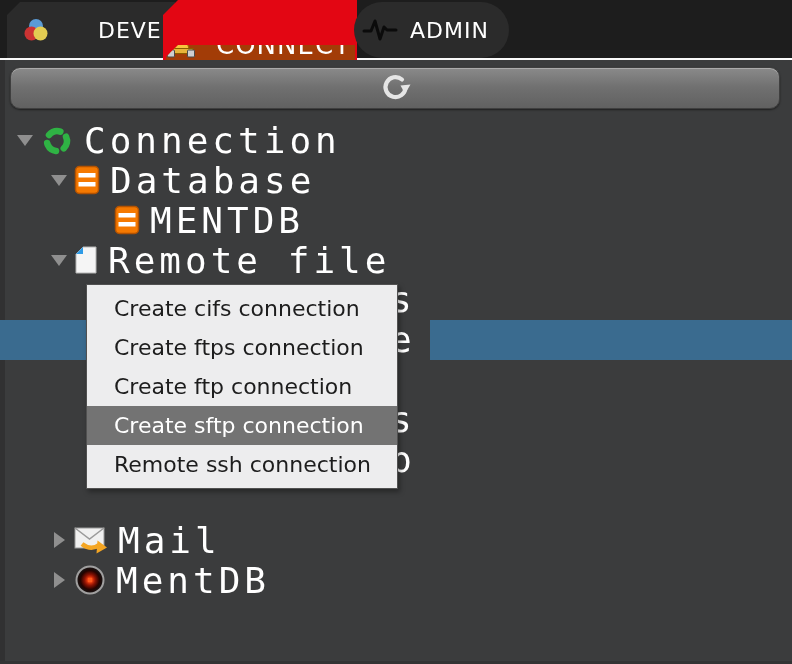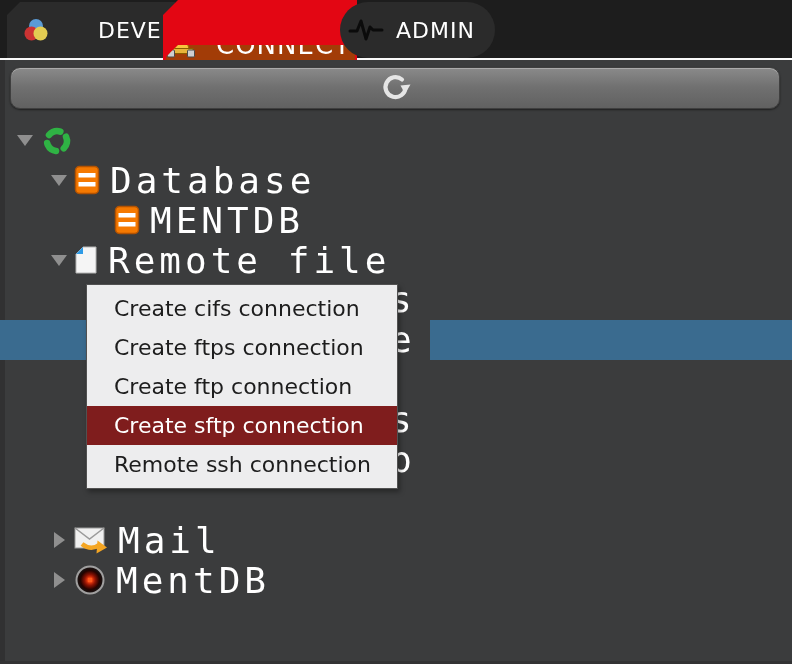--- a/index.html
+++ b/index.html
@@ -8,21 +8,21 @@
 
   
   .tabbar{position:absolute;left:0;top:0;width:792px;height:60px;background:#1d1d1d;}
   .underline{position:absolute;top:58px;height:2px;background:#fafafa;}
   .underline.left{left:0;width:163px;}
   .underline.right{left:357px;width:435px;}
   .tab{position:absolute;top:2px;height:56px;background:#2b2b2b;
        clip-path:polygon(13px 0,100% 0,100% 100%,0 100%,0 13px);
        display:flex;align-items:center;color:#fff;cursor:default;}
   .tab-devel{left:7px;width:153px;padding-left:15px;gap:1px;justify-content:space-between;}
-  .tab-admin{left:340px;width:147px;padding-left:8px;gap:12px;border-radius:28px;}
+  .tab-admin{left:354px;width:147px;padding-left:8px;gap:12px;border-radius:28px;}
   .tab-label{font-size:22px;letter-spacing:1px;color:#fff;}
   .tab-act-outer{position:absolute;left:163px;top:0;width:194px;height:60px;background:#e30613;
        clip-path:polygon(15px 0,100% 0,100% 100%,0 100%,0 15px);}
   .tab-act-inner{position:absolute;left:3px;top:3px;right:2px;bottom:0;background:#a23c07;
        clip-path:polygon(12px 0,100% 0,100% 100%,0 100%,0 12px);
        display:flex;align-items:flex-end;padding-left:0;gap:20px;margin-top:42px;}
   .tab-act-inner .tab-label{font-size:26px;}
 
   
   .refresh-btn{position:absolute;left:10px;top:67px;width:770px;height:42px;border-radius:10px;
@@ -56,21 +56,21 @@
   .tail{position:absolute;left:390px;top:0;height:40px;line-height:40px;}
   .patch{position:absolute;left:384px;top:0;width:46px;height:40px;background:#3b3c3d;}
   .patch .tail{left:6px;}
 
   
   .menu{position:absolute;left:78px;top:284px;width:312px;box-sizing:border-box;
         background:#ededee;border:1px solid #515151;padding:4px 0;z-index:10;
         box-shadow:2px 3px 5px rgba(0,0,0,.35);margin-left:8px;}
   .mitem{height:39px;line-height:39px;padding-left:27px;font-size:22px;color:#1d1d1d;
          white-space:nowrap;cursor:default;}
-  .mitem.hl{background:#7f1d1d;color:#fff;}
+  .mitem.hl{background:#737373;color:#fff;}
 </style>
 </head>
 <body>
 
 <div id="app">
 
   <div class="tabbar">
     <div class="underline left"></div>
     <div class="underline right"></div>
 
@@ -115,20 +115,21 @@
   <div class="edge-strip"></div>
   <div class="bottom-edge"></div>
 
   <div class="trow r0">
     <span class="exp">
         <span class="tri-down"></span>
       </span>
     <svg class="ticon" width="34" height="34" viewBox="0 0 34 34">
       <circle cx="17" cy="18" r="10" fill="none" stroke="#2fb344" stroke-width="6.6" stroke-dasharray="12.5 8.5" stroke-linecap="round" transform="rotate(-25 17 18)"></circle>
     </svg>
+    <span class="tlabel">Connection</span>
   </div>
 
   <div class="trow r1">
     <span class="exp">
         <span class="tri-down"></span>
       </span>
     <svg class="ticon" width="26" height="30" viewBox="0 0 26 30">
       <rect x="1.5" y="1.5" width="23" height="27" rx="4" fill="#f57900" stroke="#b35200" stroke-width="1.5"></rect>
       <rect x="4.5" y="8" width="17" height="4.5" fill="#ffffff"></rect>
       <rect x="4.5" y="17" width="17" height="4.5" fill="#ffffff"></rect>

